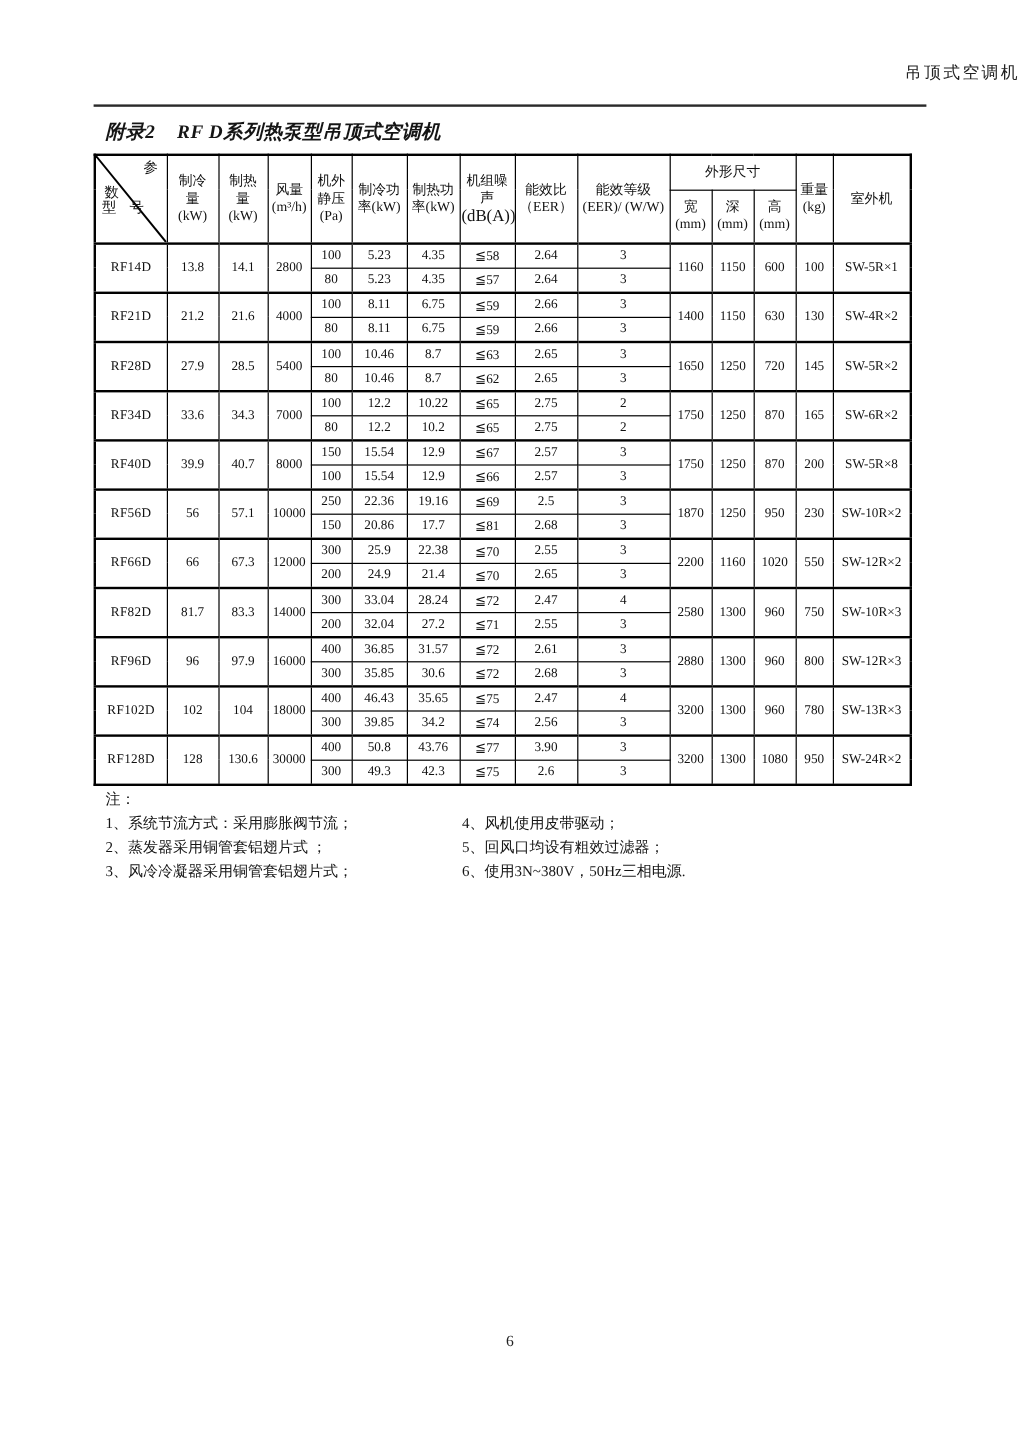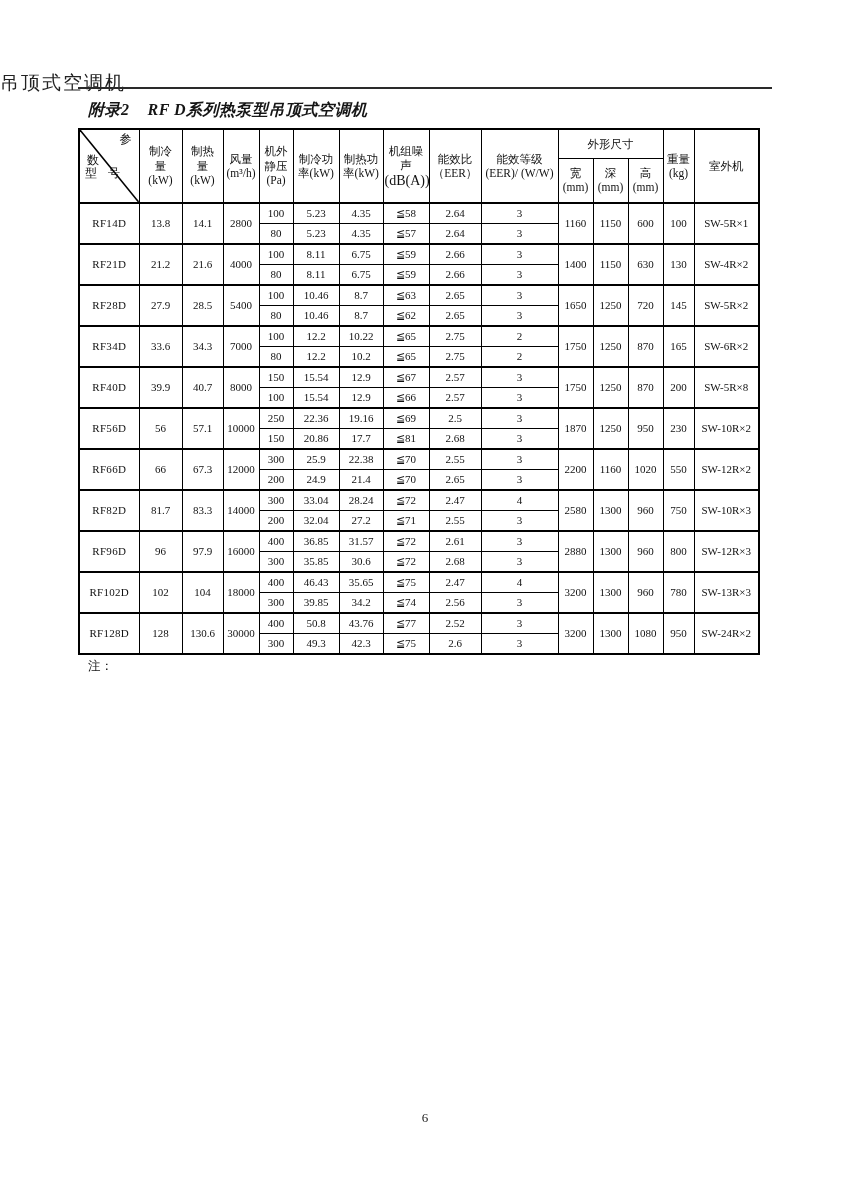--- a/index.html
+++ b/index.html
@@ -3,22 +3,22 @@
 <meta charset="utf-8">
 <style>
   html,body { margin:0; padding:0; background:#e8e8e8; }
   .page {
     position:relative; width:850px; height:1202px; margin:0 auto;
     background:#ffffff; color:#111;
     font-family:"Liberation Serif","DejaVu Serif",serif;
     overflow:hidden;
   }
   .running-header {
-    position:absolute; top:70px; left:0; width:100%;
-    text-align:left; font-size:19px; letter-spacing:2px; color:#222;
+    position:absolute; top:52px; left:0; width:100%;
+    text-align:right; font-size:14px; letter-spacing:2px; color:#222;
   }
   .header-rule {
     position:absolute; left:78px; top:87px; width:694px; height:2px;
     background:#2a2a2a;
   }
   .appendix-title {
     position:absolute; left:88px; top:100px;
     font-size:16px; font-weight:bold; font-style:italic; color:#151515;
     letter-spacing:0.5px;
   }
@@ -397,38 +397,50 @@
         </tr>
         <tr class="model-top">
           <td rowspan="2" class="model">RF128D</td>
           <td rowspan="2">128</td>
           <td rowspan="2">130.6</td>
           <td rowspan="2">30000</td>
           <td>400</td>
           <td>50.8</td>
           <td>43.76</td>
           <td>≦77</td>
-          <td>2.52</td>
+          <td>3.90</td>
           <td>3</td>
           <td rowspan="2">3200</td>
           <td rowspan="2">1300</td>
           <td rowspan="2">1080</td>
           <td rowspan="2">950</td>
           <td rowspan="2" class="outdoor">SW-24R×2</td>
         </tr>
         <tr>
           <td>300</td>
           <td>49.3</td>
           <td>42.3</td>
           <td>≦75</td>
           <td>2.6</td>
           <td>3</td>
         </tr>
       </tbody>
   </table>
 
   <div class="notes">
     <div class="notes-label">注：</div>
+    <div class="notes-cols">
+      <div class="notes-col-left">
+        <div class="note-item">1、系统节流方式：采用膨胀阀节流；</div>
+        <div class="note-item">2、蒸发器采用铜管套铝翅片式 ；</div>
+        <div class="note-item">3、风冷冷凝器采用铜管套铝翅片式；</div>
+      </div>
+      <div class="notes-col-right">
+        <div class="note-item">4、风机使用皮带驱动；</div>
+        <div class="note-item">5、回风口均设有粗效过滤器；</div>
+        <div class="note-item">6、使用3N~380V，50Hz三相电源.</div>
+      </div>
+    </div>
   </div>
 
   <div class="page-number">6</div>
 
 </div>
 
 </body></html>

